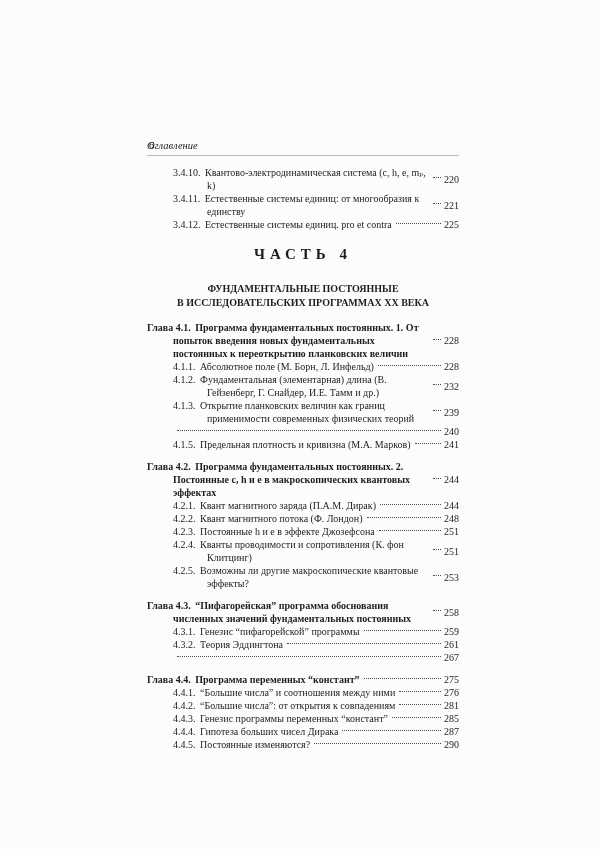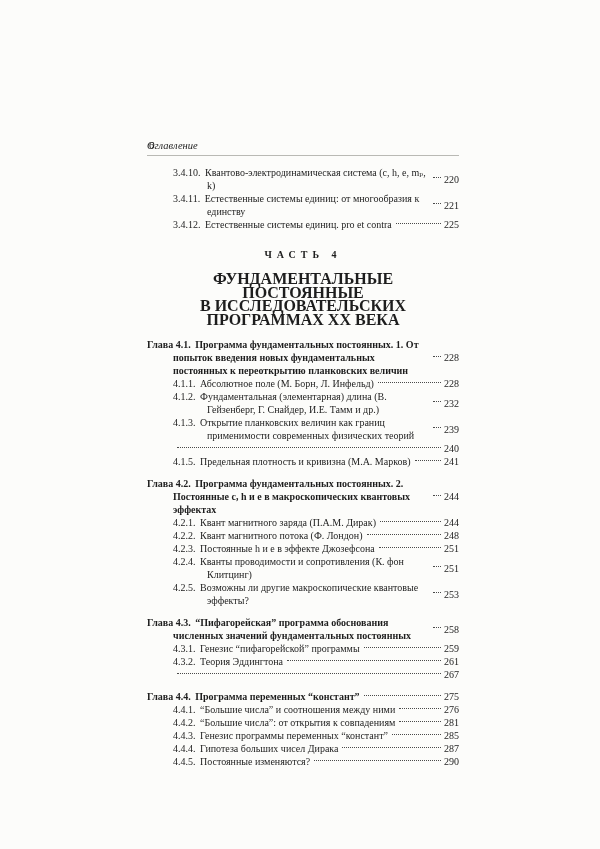--- a/index.html
+++ b/index.html
@@ -22,22 +22,22 @@
 
   .entry { display: flex; align-items: center; }
   .entry.sub { margin-left: 26px; }
   .entry-body { padding-left: 34px; text-indent: -34px; }
   .chapter-body { font-weight: bold; padding-left: 26px; text-indent: -26px; }
   .lbl { padding-right: 2px; }
   .leader { flex: 1 1 auto; min-width: 8px; margin: 0 3px 3px 4px; border-bottom: 1px dotted #4a4a4a; }
   .pg { white-space: nowrap; font-weight: normal; }
 
   .part { text-align: center; font-weight: bold; margin: 17px 6px 12px; }
-  .part .kicker { font-size: 10px; letter-spacing: 5px; margin-bottom: 11px; }
-  .part .ptitle { font-size: 16px; line-height: 13.5px; }
+  .part .kicker { font-size: 15px; letter-spacing: 5px; margin-bottom: 21px; }
+  .part .ptitle { font-size: 10px; line-height: 13.5px; }
 
   .chapter { margin-top: 9px; }
   .leading { margin-top: 1px; }
 </style>
 </head>
 <body>
 
 <div class="sheet">
   <div class="column">
 

